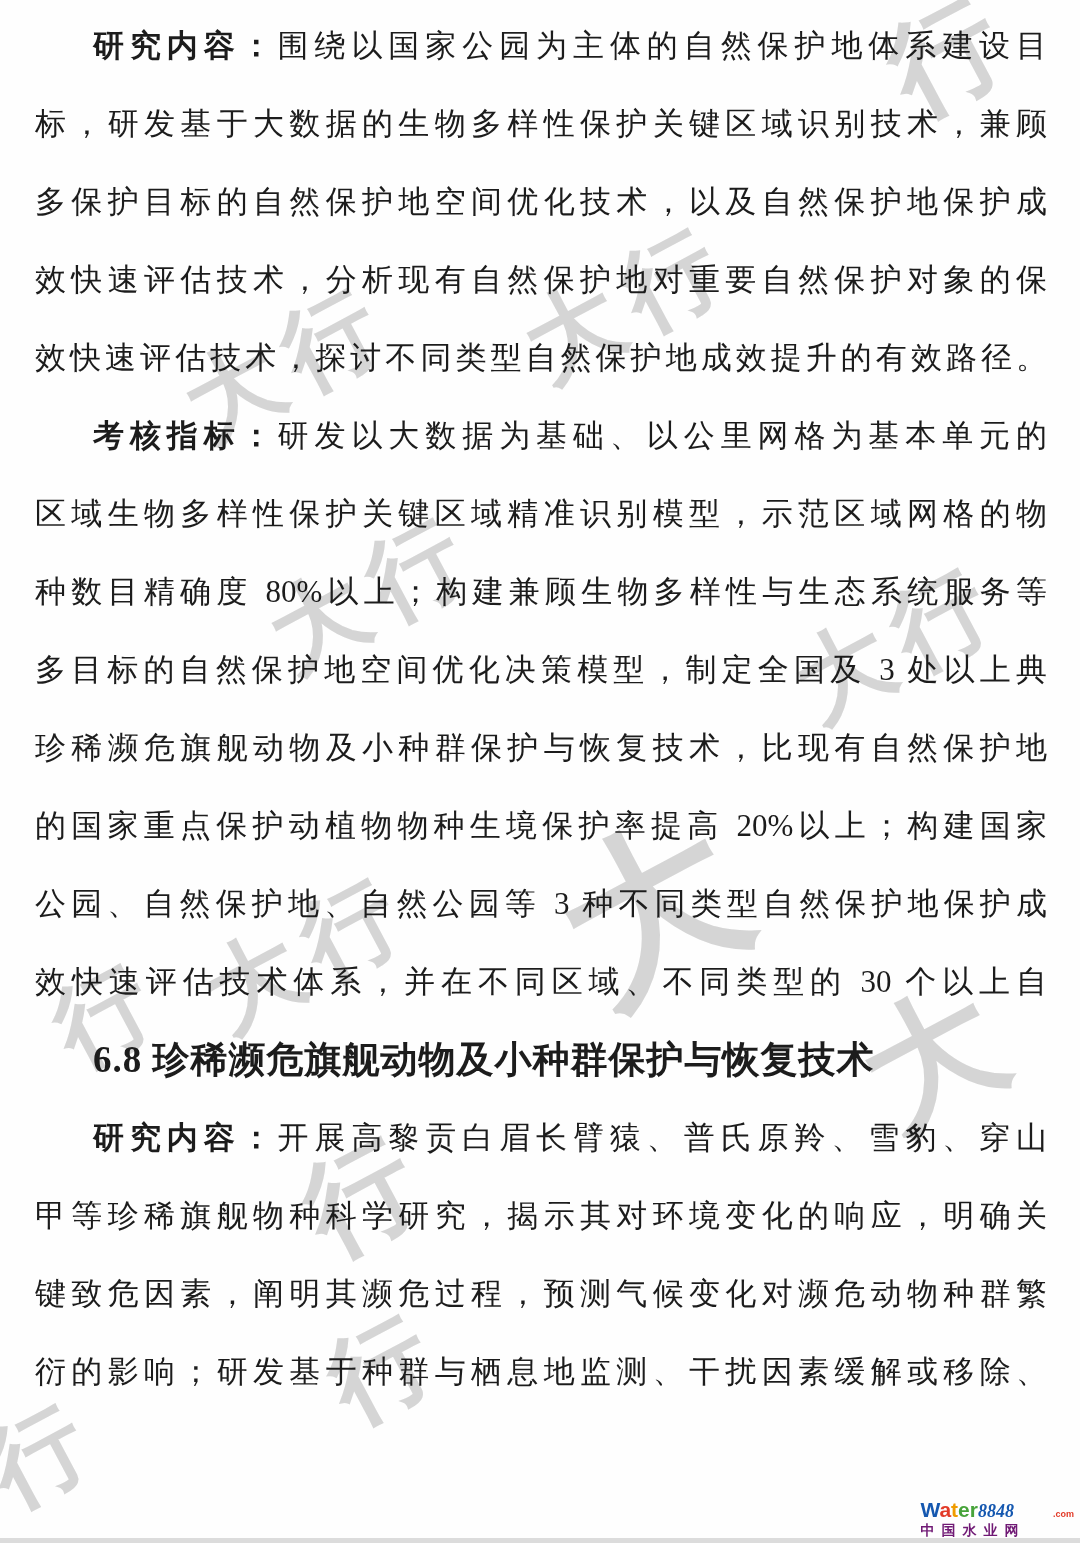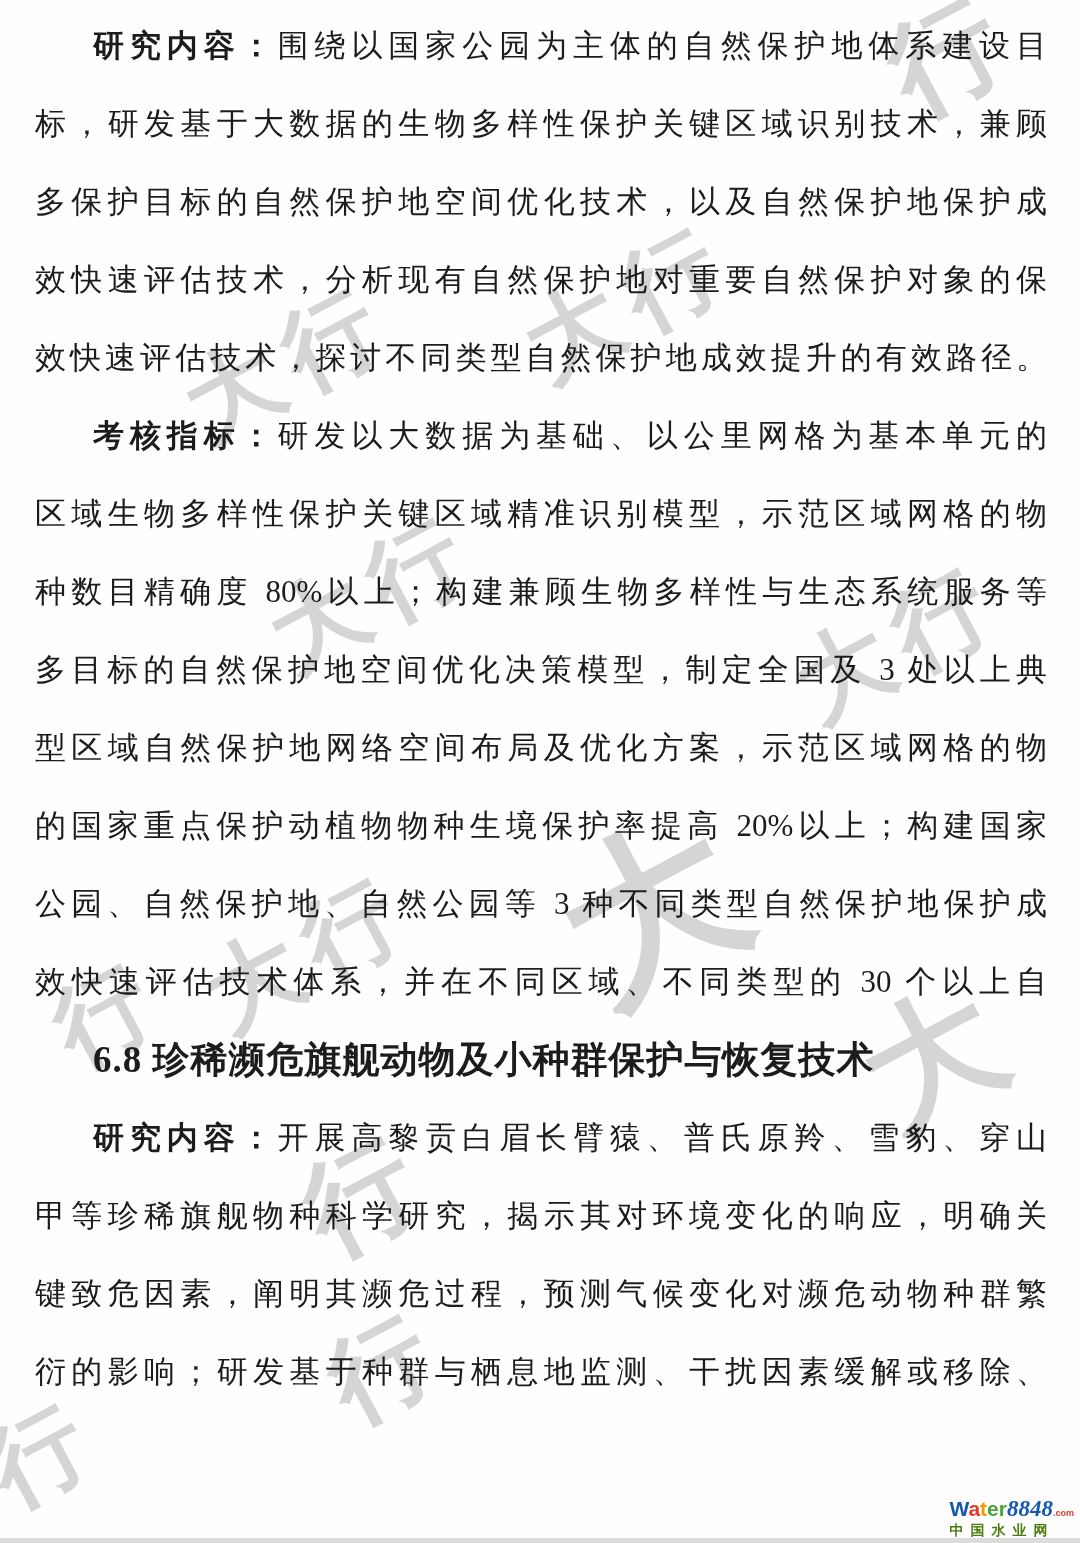--- a/index.html
+++ b/index.html
@@ -41,23 +41,23 @@
   .logo{
     position:absolute;right:6px;bottom:6px;z-index:2;
     text-align:left;line-height:1;
   }
   .logo-row1{
     font-family:"Liberation Sans","DejaVu Sans",sans-serif;
     font-weight:bold;font-size:21px;white-space:nowrap;
   }
   .logo-num{
     font-family:"Liberation Serif","DejaVu Serif",serif;
-    font-style:italic;font-weight:bold;font-size:23px;
+    font-style:italic;font-weight:bold;font-size:18px;
   }
-  .logo-tld{font-size:9px;font-weight:bold;}
+  .logo-tld{font-size:9px;font-weight:bold;padding-left:39px;}
   .logo-row2{
     font-family:"Liberation Sans","DejaVu Sans",sans-serif;
     font-weight:bold;font-size:14px;letter-spacing:7px;
     margin-top:3px;white-space:nowrap;
   }
   
   .bottombar{
     position:absolute;left:0;right:0;bottom:0;height:5px;
     background:#dcdcdc;z-index:1;
   }
@@ -83,31 +83,31 @@
 <div class="textcol">
   <div class="line fill indent"><span class="lbl">研究内容：</span><span>围绕以国家公园为主体的自然保护地体系建设目</span></div>
   <div class="line fill"><span>标，研发基于大数据的生物多样性保护关键区域识别技术，兼顾</span></div>
   <div class="line fill"><span>多保护目标的自然保护地空间优化技术，以及自然保护地保护成</span></div>
   <div class="line fill"><span>效快速评估技术，分析现有自然保护地对重要自然保护对象的保</span></div>
   <div class="line fill"><span>效快速评估技术，探讨不同类型自然保护地成效提升的有效路径。</span></div>
   <div class="line fill indent"><span class="lbl">考核指标：</span><span>研发以大数据为基础、以公里网格为基本单元的</span></div>
   <div class="line fill"><span>区域生物多样性保护关键区域精准识别模型，示范区域网格的物</span></div>
   <div class="line fill"><span>种数目精确度 80%以上；构建兼顾生物多样性与生态系统服务等</span></div>
   <div class="line fill"><span>多目标的自然保护地空间优化决策模型，制定全国及 3 处以上典</span></div>
-  <div class="line fill"><span>型区域自然保护地网络空间布局及优化方案，示范区域网格的物</span></div>
+  <div class="line fill"><span>珍稀濒危旗舰动物及小种群保护与恢复技术，比现有自然保护地</span></div>
   <div class="line fill"><span>的国家重点保护动植物物种生境保护率提高 20%以上；构建国家</span></div>
   <div class="line fill"><span>公园、自然保护地、自然公园等 3 种不同类型自然保护地保护成</span></div>
   <div class="line fill"><span>效快速评估技术体系，并在不同区域、不同类型的 30 个以上自</span></div>
   <div class="line heading indent"><span>6.8 珍稀濒危旗舰动物及小种群保护与恢复技术</span></div>
   <div class="line fill indent"><span class="lbl">研究内容：</span><span>开展高黎贡白眉长臂猿、普氏原羚、雪豹、穿山</span></div>
   <div class="line fill"><span>甲等珍稀旗舰物种科学研究，揭示其对环境变化的响应，明确关</span></div>
   <div class="line fill"><span>键致危因素，阐明其濒危过程，预测气候变化对濒危动物种群繁</span></div>
   <div class="line fill"><span>衍的影响；研发基于种群与栖息地监测、干扰因素缓解或移除、</span></div>
 </div>
 
 <div class="logo">
   <div class="logo-row1">
     <span style="color: rgb(21, 88, 176);">W</span><span style="color: rgb(226, 58, 40);">a</span><span style="color: rgb(240, 156, 0);">t</span><span style="color: rgb(71, 163, 58);">e</span><span style="color: rgb(71, 163, 58);">r</span><span class="logo-num" style="color: rgb(21, 88, 176);">8848</span><span class="logo-tld" style="color: rgb(226, 58, 40);">.com</span>
   </div>
-  <div class="logo-row2" style="color: #4d7c0f;">中国水业网</div>
+  <div class="logo-row2" style="color: #701a75;">中国水业网</div>
 </div>
 
 <div class="bottombar"></div>
 
 </body></html>

